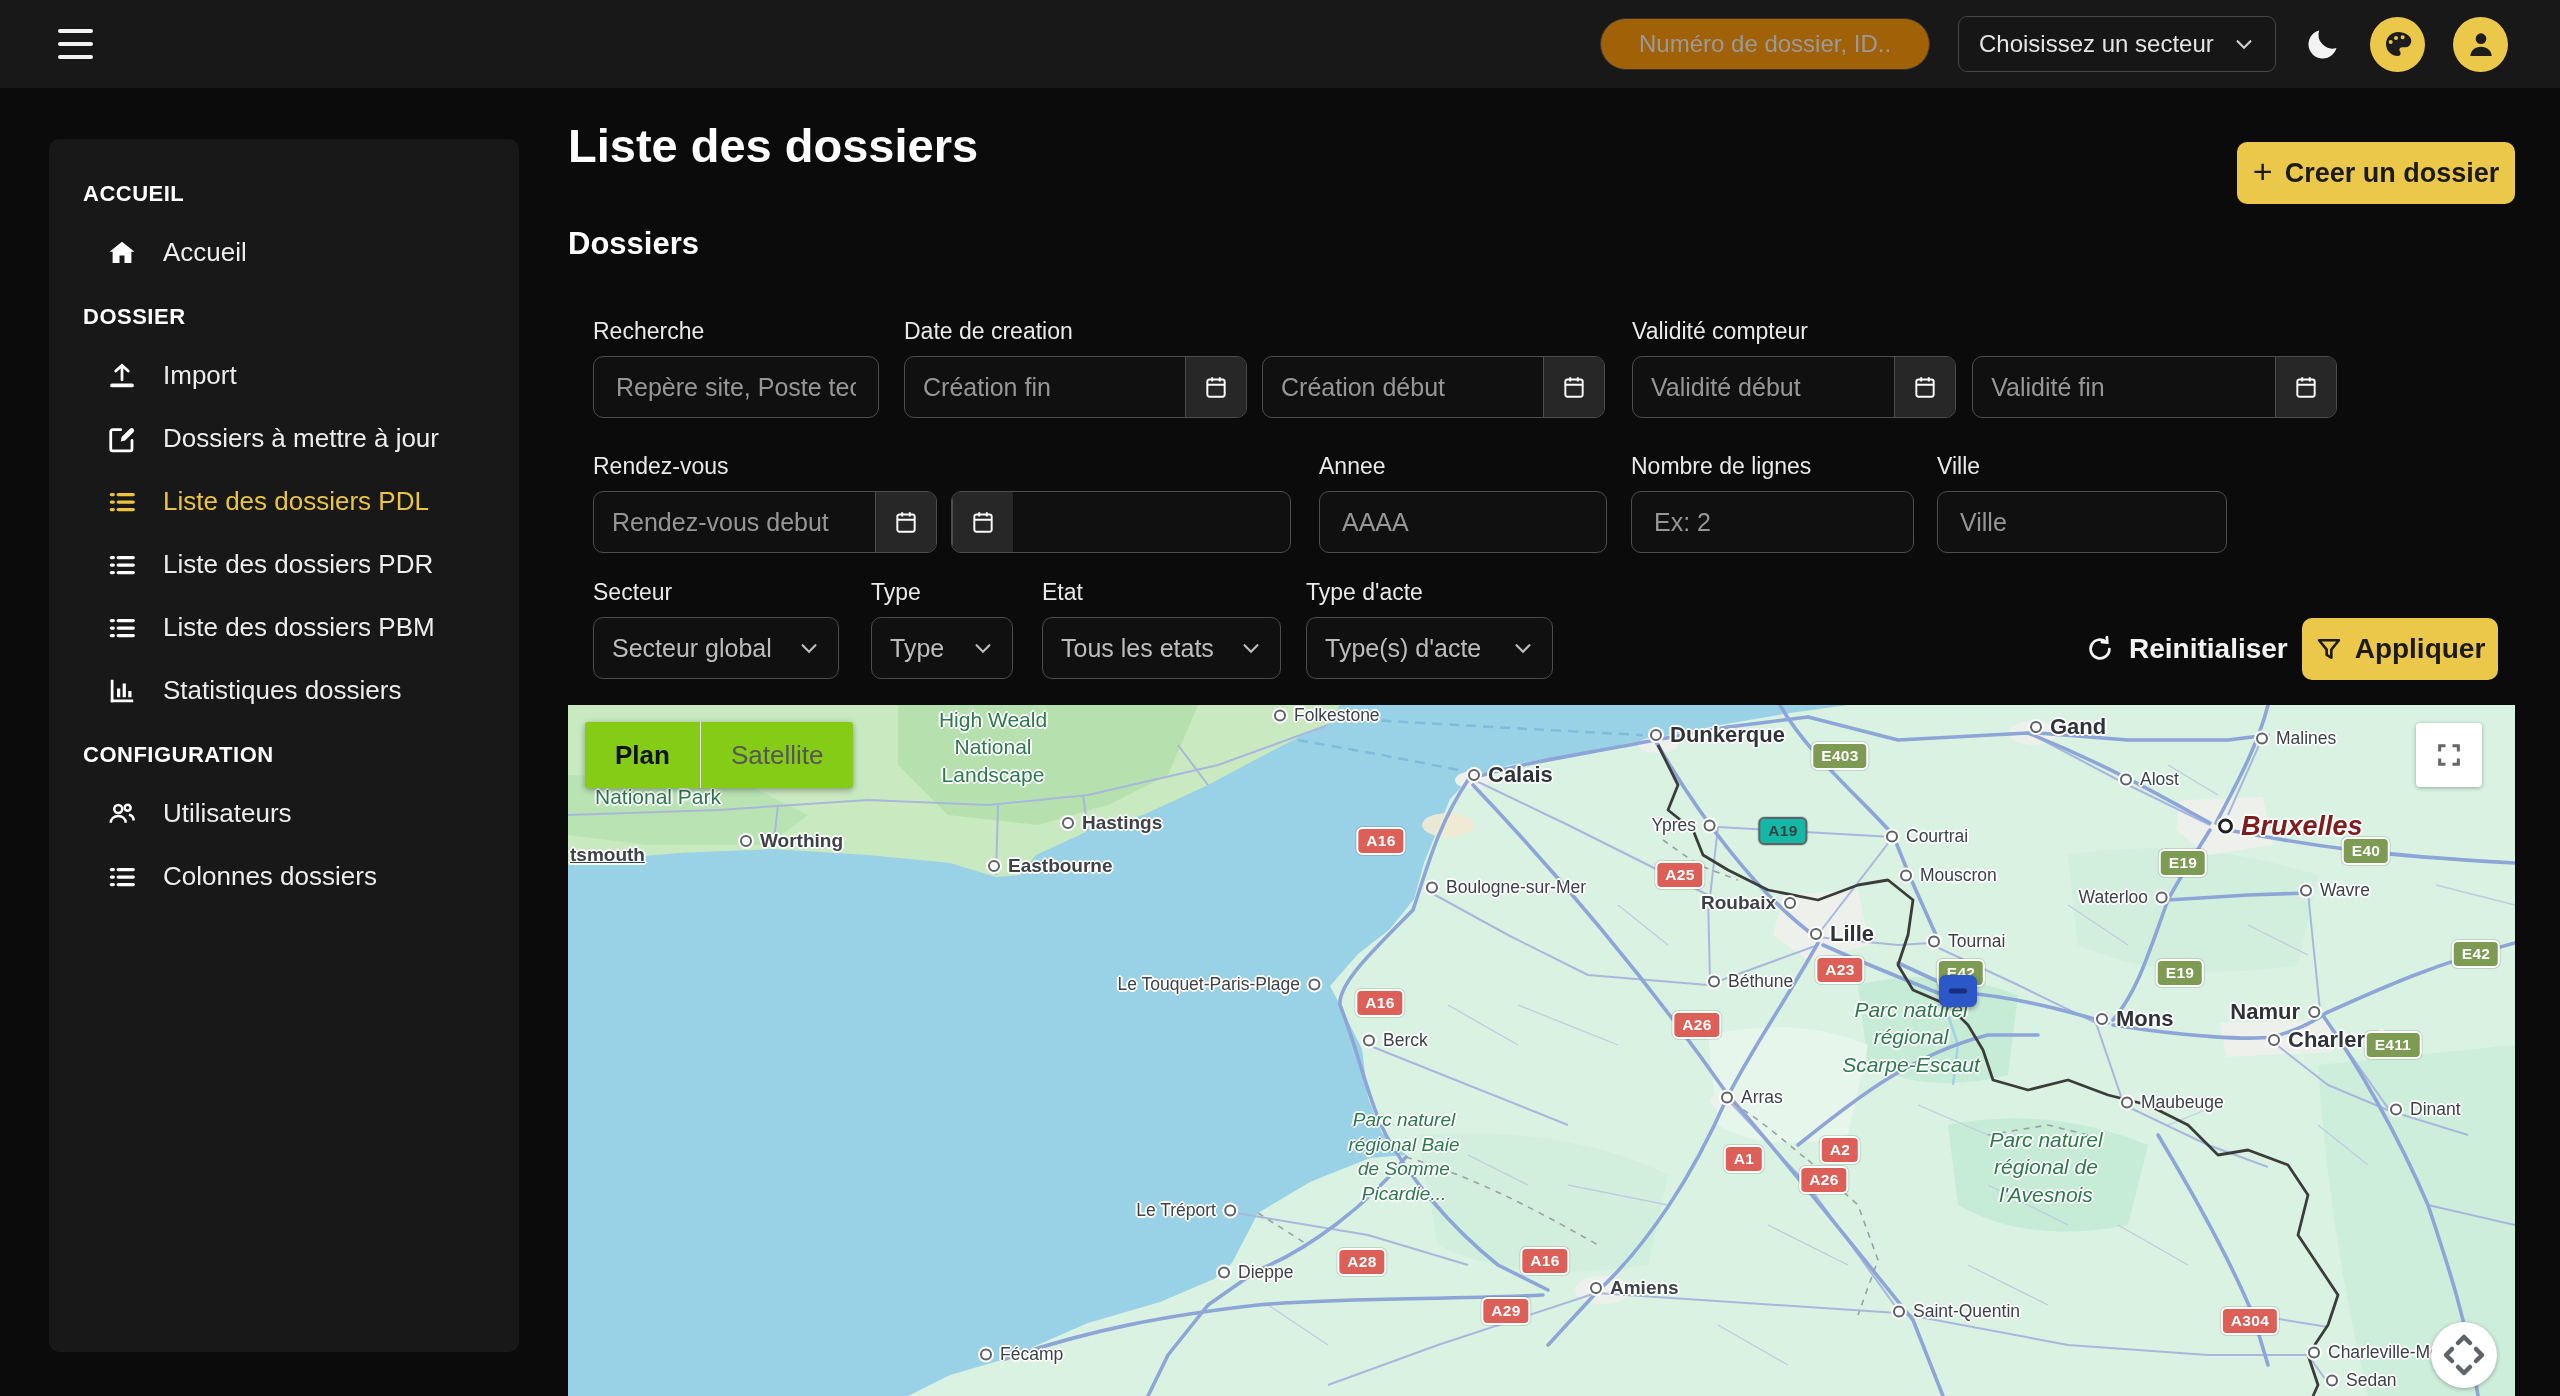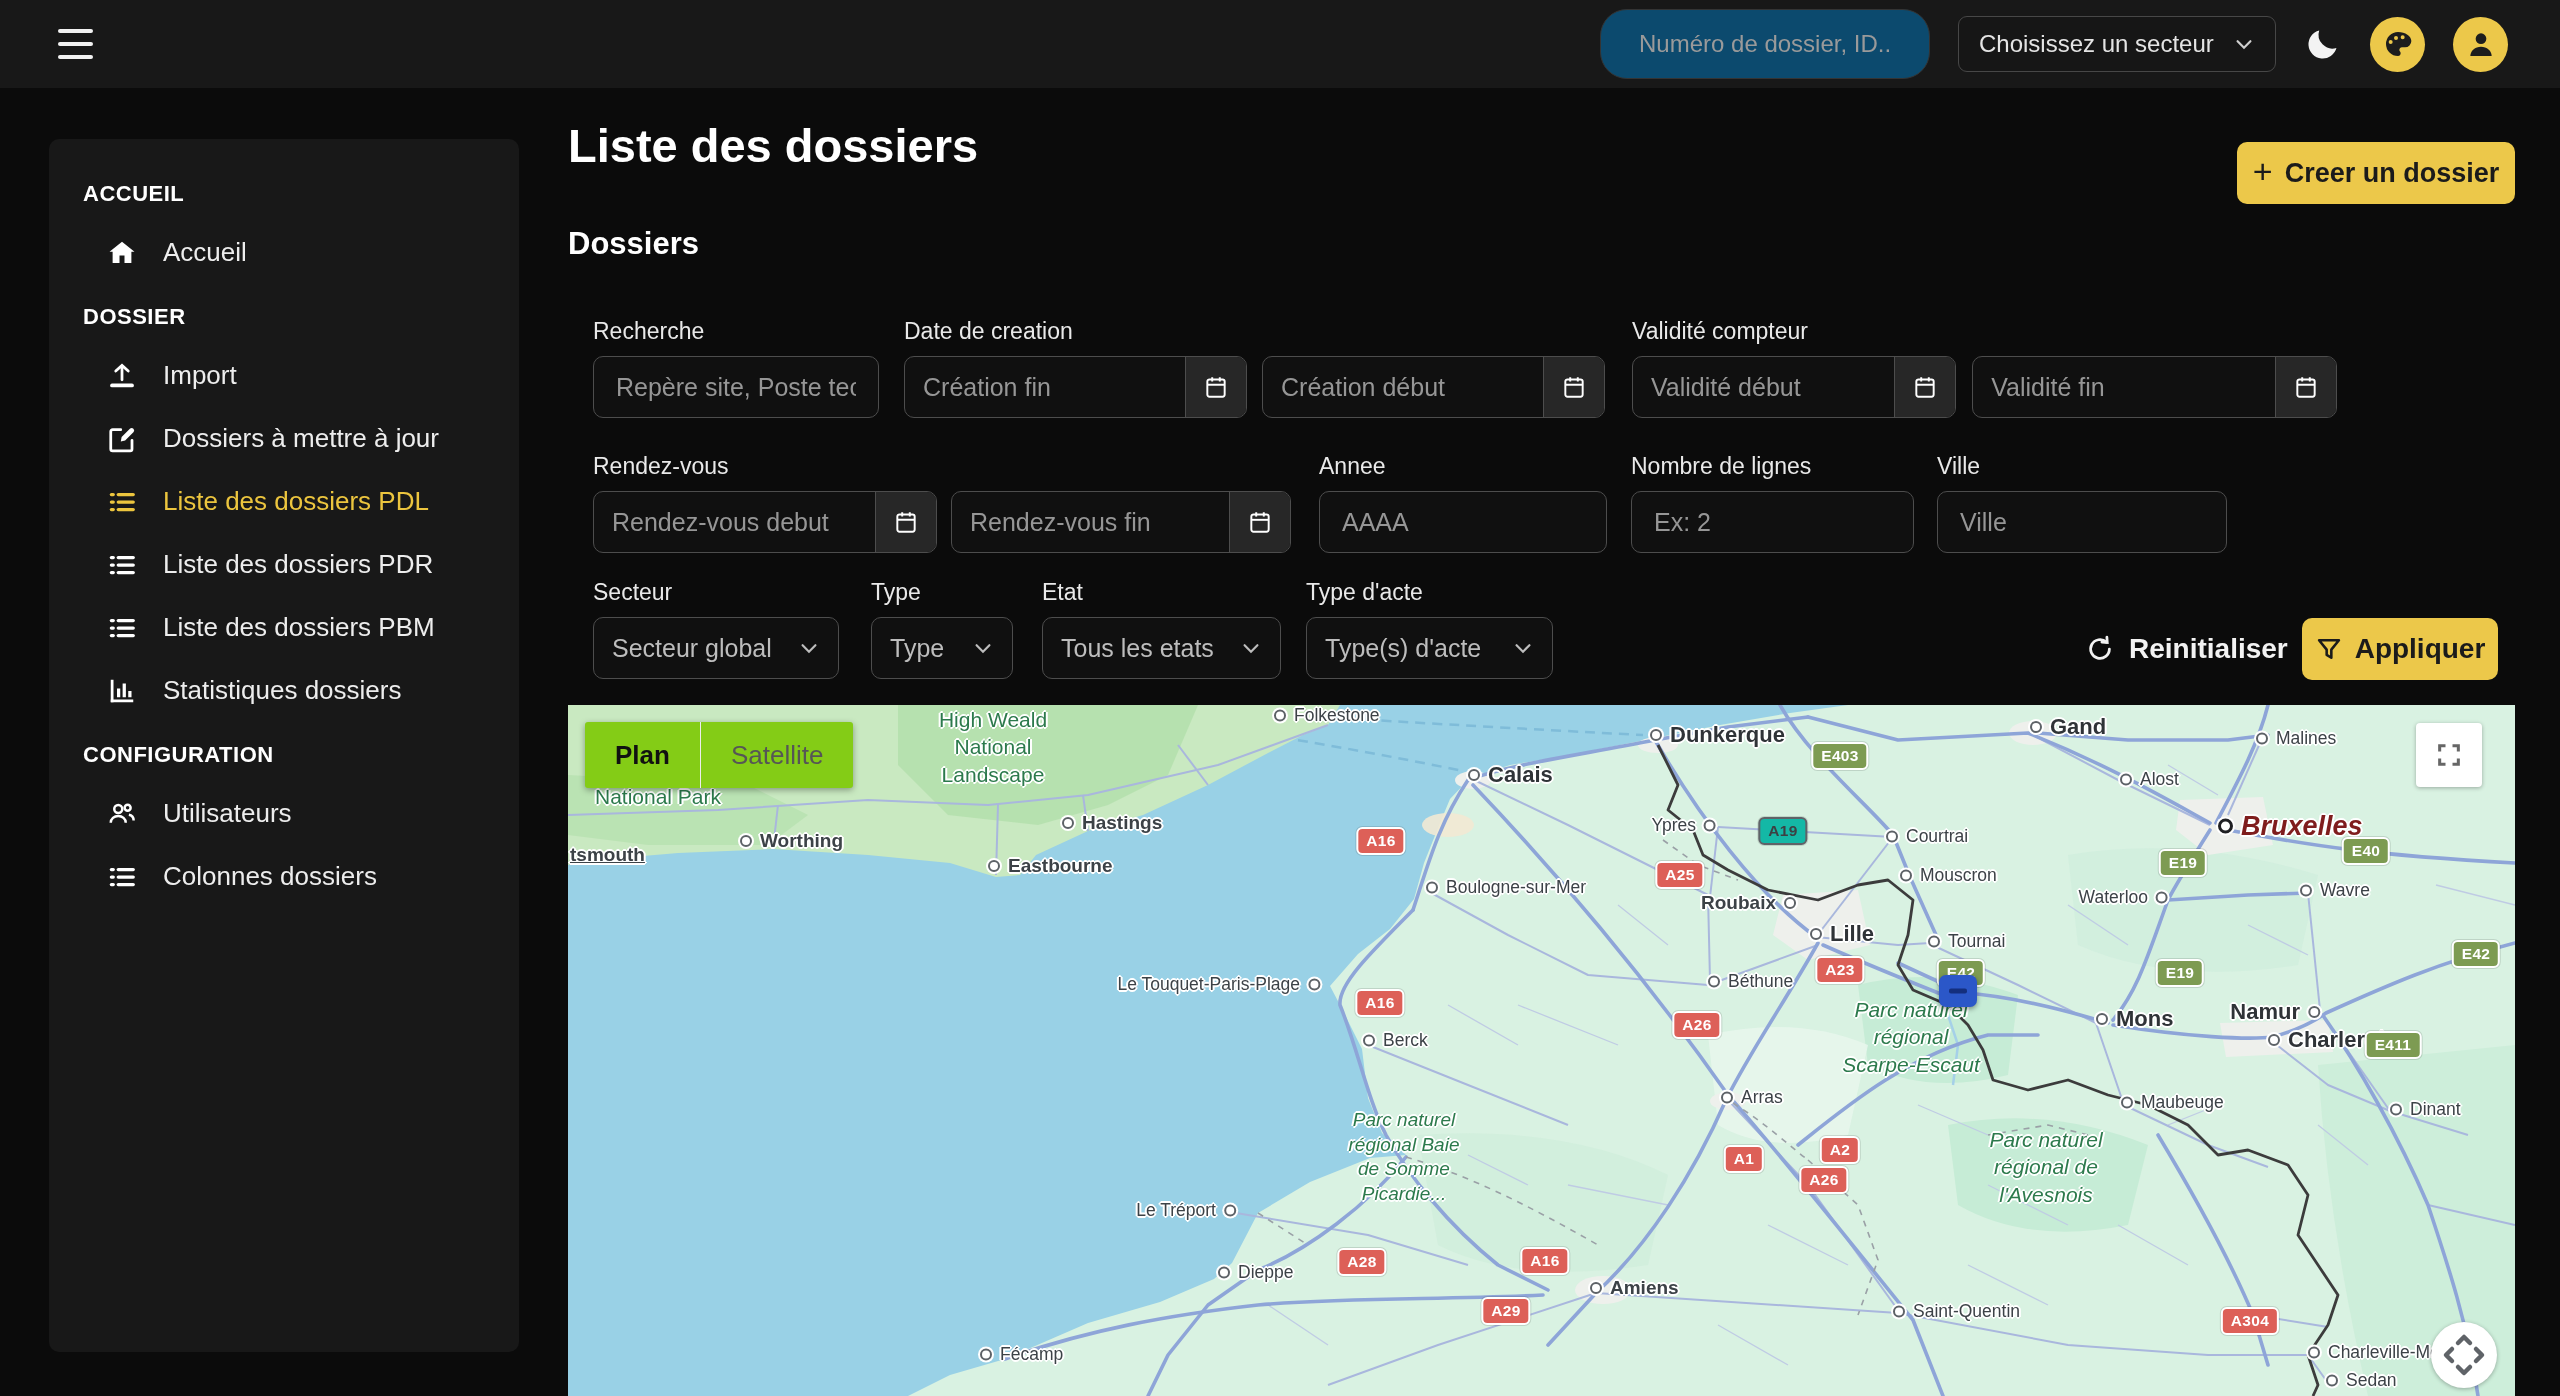--- a/index.html
+++ b/index.html
@@ -11,21 +11,21 @@
   
   .topbar{position:absolute;left:0;top:0;width:2560px;height:88px;background:#181818;
     display:flex;align-items:center;padding-left:58px;box-sizing:border-box;}
   .burger{display:flex;flex-direction:column;gap:9px;cursor:pointer;}
   .burger span{width:35px;height:4px;background:#f2f2f2;border-radius:2px;}
   .logo{margin-left:56px;line-height:1;}
   .logo-word{font-size:42px;font-weight:bold;letter-spacing:1px;}
   .logo-sub{font-size:10.5px;color:#c9c9c9;margin-top:3px;line-height:1.25;white-space:pre-line;}
   .logo-underline{width:40px;height:5px;background:#ecc53e;margin-top:2px;margin-left:150px;border-radius:2px;}
   .top-right{margin-left:auto;display:flex;align-items:center;gap:28px;padding-right:52px;}
-  .searchpill{width:330px;height:70px;border-radius:27px;background:#0c4a6e;border:1px solid #343434;
+  .searchpill{width:330px;height:52px;border-radius:27px;background:#a16207;border:1px solid #343434;
     display:flex;align-items:center;gap:14px;padding:0 22px;box-sizing:border-box;}
   .searchpill input{flex:1;background:transparent;border:none;outline:none;color:#ddd;font-size:24px;
     font-family:"Liberation Sans",sans-serif;}
   .searchpill input::placeholder{color:#9a9a9a;}
   .sectorselect{width:318px;height:56px;border-radius:9px;border:1px solid #474747;background:#161616;
     display:flex;align-items:center;justify-content:space-between;padding:0 20px;box-sizing:border-box;
     font-size:24px;color:#e4e4e4;cursor:pointer;}
   .roundbtn{width:55px;height:55px;border-radius:50%;background:#ecc84a;display:flex;align-items:center;
     justify-content:center;cursor:pointer;}
   
@@ -309,21 +309,20 @@
       <div class="date-icon">
           <svg width="26" height="26" viewBox="0 0 24 24" fill="none" stroke="#fff" stroke-width="1.8">
             <rect x="4" y="5" width="16" height="16" rx="2"></rect>
             <line x1="4" y1="10" x2="20" y2="10"></line>
             <line x1="8.5" y1="3" x2="8.5" y2="7"></line>
             <line x1="15.5" y1="3" x2="15.5" y2="7"></line>
           </svg>
         </div>
     </div>
     <div class="date-wrap" style="width:340px;">
-      <input value="" placeholder="Rendez-vous fin" style="">
       <div class="date-icon">
           <svg width="26" height="26" viewBox="0 0 24 24" fill="none" stroke="#fff" stroke-width="1.8">
             <rect x="4" y="5" width="16" height="16" rx="2"></rect>
             <line x1="4" y1="10" x2="20" y2="10"></line>
             <line x1="8.5" y1="3" x2="8.5" y2="7"></line>
             <line x1="15.5" y1="3" x2="15.5" y2="7"></line>
           </svg>
         </div>
     </div>
   </div>

